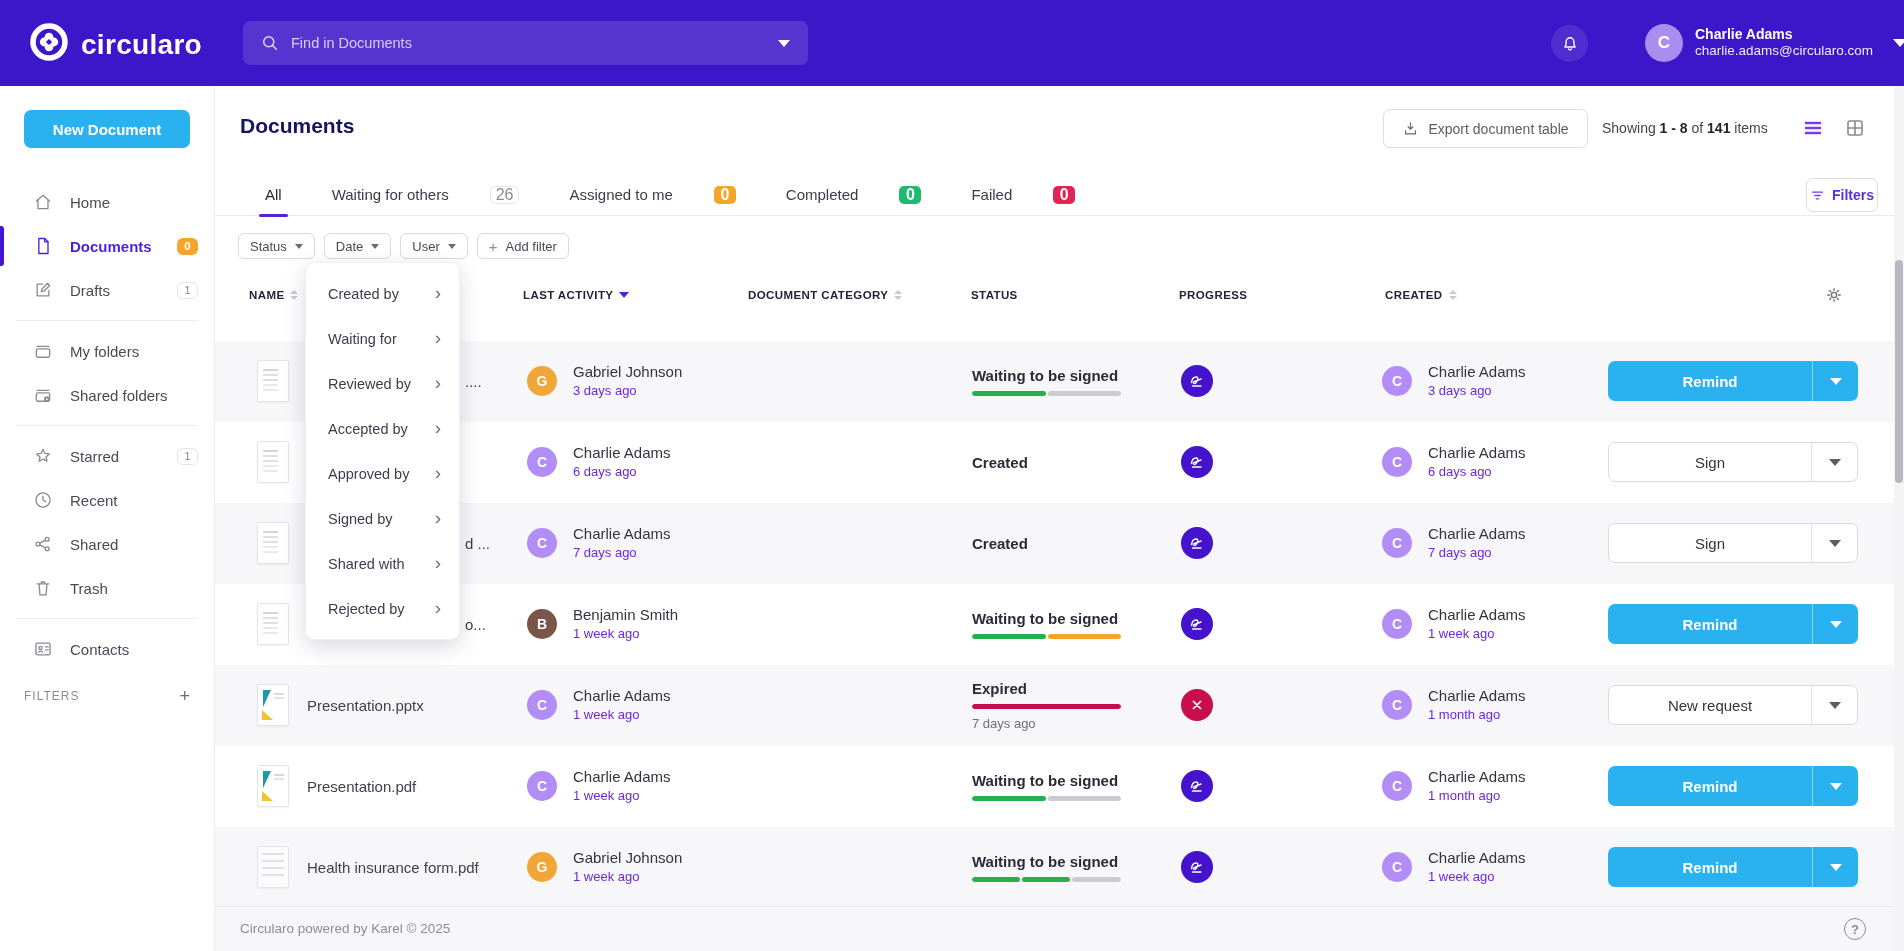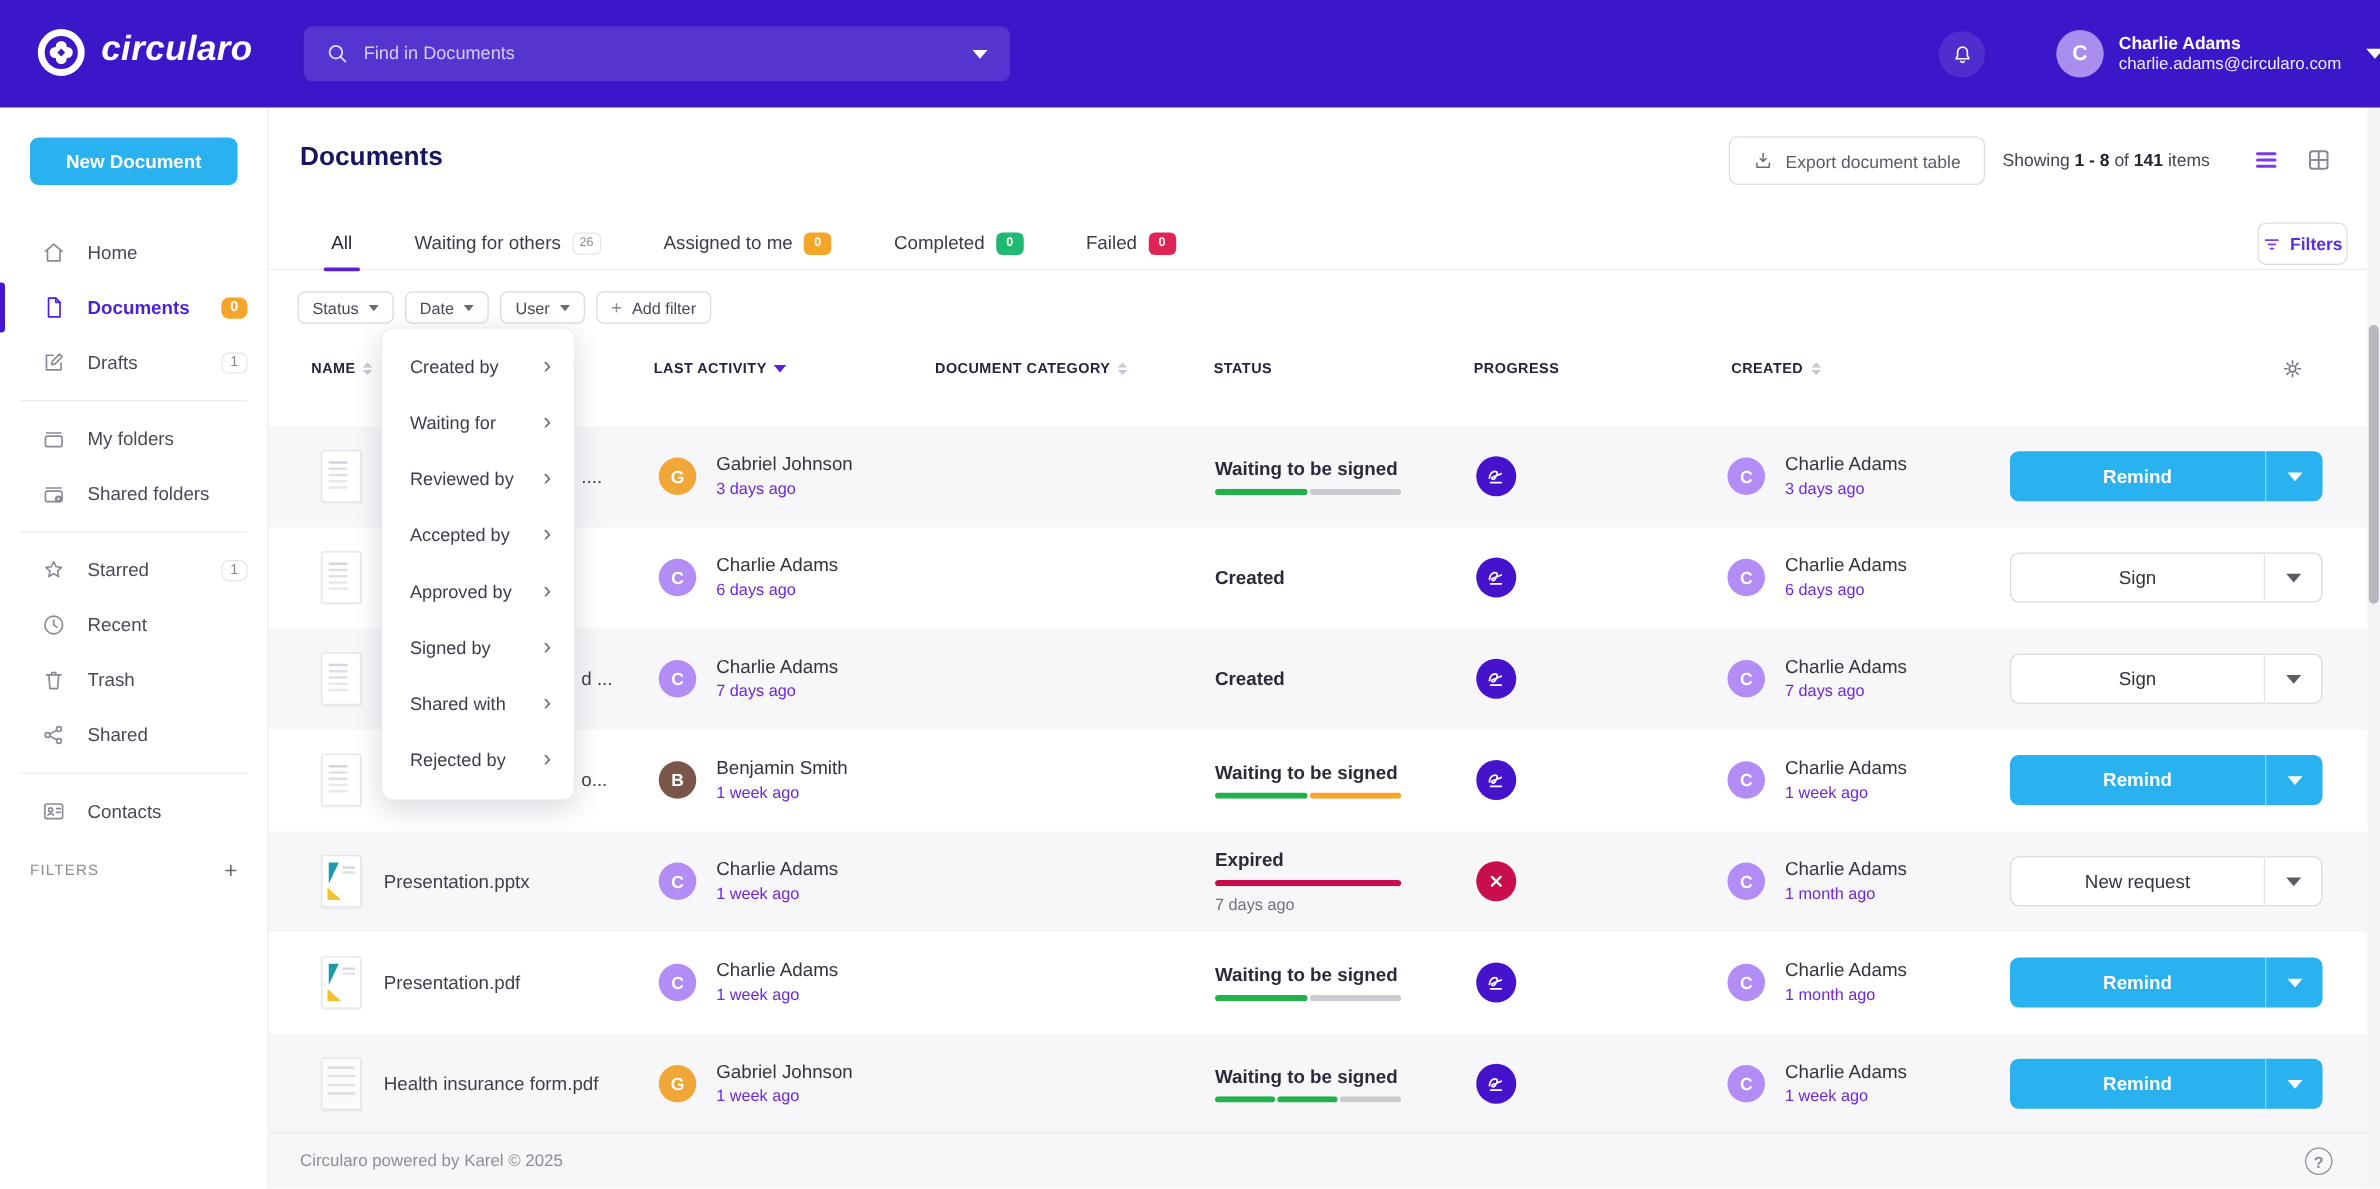--- a/index.html
+++ b/index.html
@@ -1,21 +1,21 @@
 <!DOCTYPE html>
 <html><head>
 <meta charset="utf-8">
 <style>
   * { margin:0; padding:0; box-sizing:border-box; }
   html,body { width:1904px; height:951px; }
   body { font-family:"Liberation Sans", sans-serif; background:#fff; position:relative; overflow:hidden; color:#34343f; }
 
   
   .topbar { position:absolute; left:0; top:0; width:1904px; height:86px; background:#3c16c9; z-index:60; }
-  .brand { position:absolute; left:30px; top:23px; display:flex; align-items:flex-start; gap:13px;font-style:italic; }
+  .brand { position:absolute; left:30px; top:23px; display:flex; align-items:flex-end; gap:13px; }
   .brand-name { color:#fff; font-size:28px; font-weight:bold; letter-spacing:.3px; }
   .searchbar { position:absolute; left:243px; top:21px; width:565px; height:44px; background:rgba(255,255,255,.13); border-radius:7px; display:flex; align-items:center; padding:0 18px; }
   .searchbar input { flex:1; background:transparent; border:none; outline:none; color:#fff; font-size:14.5px; font-family:inherit; margin-left:12px; }
   .searchbar input::placeholder { color:rgba(255,255,255,.75); }
   .caret-down { width:0; height:0; border-left:6px solid transparent; border-right:6px solid transparent; border-top:7px solid #fff; }
   .bell-wrap { position:absolute; left:1551px; top:25px; width:37px; height:37px; border-radius:50%; background:rgba(255,255,255,.1); display:flex; align-items:center; justify-content:center; cursor:pointer; }
   .userblock { position:absolute; left:1645px; top:24px; display:flex; align-items:center; gap:12px; cursor:pointer; }
   .user-avatar { width:38px; height:38px; border-radius:50%; background:#a98ef0; color:#fff; font-size:17px; font-weight:bold; display:flex; align-items:center; justify-content:center; }
   .user-meta { line-height:1.25; }
   .user-name { color:#fff; font-size:14px; font-weight:bold; }
@@ -49,21 +49,21 @@
   .export-btn { position:absolute; left:1168px; top:23px; width:205px; height:39px; border:1px solid #dcdce2; border-radius:7px; background:#fff; color:#5c5c66; font-size:14px; font-family:inherit; display:flex; align-items:center; justify-content:center; gap:9px; cursor:pointer; }
   .showing { position:absolute; left:1387px; top:34px; font-size:14px; color:#44444e; }
   .showing b { color:#23232e; }
   .view-ics { position:absolute; left:1588px; top:32px; display:flex; gap:22px; align-items:center; }
   .ic-btn { width:20px; height:20px; display:inline-flex; cursor:pointer; }
 
   .tabs-row { position:absolute; left:0; top:88px; right:0; height:42px; border-bottom:1px solid #ececf0; display:flex; align-items:center; padding-left:50px; gap:50px; }
   .tab { display:flex; align-items:center; gap:9px; font-size:15px; color:#3c3c48; cursor:pointer; height:42px; position:relative; }
   .tab.active { color:#26262f; }
   .tab.active::after { content:""; position:absolute; left:-6px; right:-6px; bottom:-1px; height:3px; background:#5a1fd8; border-radius:2px; }
-  .tab-badge { min-width:22px; height:18px; border-radius:5px; font-size:10px; display:flex; align-items:center; justify-content:center; padding:0 5px; }
+  .tab-badge { min-width:22px; height:18px; border-radius:5px; font-size:16px; display:flex; align-items:center; justify-content:center; padding:0 5px;margin-left:32px; }
   .filters-btn { position:absolute; right:26px; top:92px; width:72px; height:34px; border:1px solid #dcdce2; border-radius:7px; background:#fff; color:#5a2fe0; font-size:14px; font-weight:bold; font-family:inherit; display:flex; align-items:center; justify-content:center; gap:7px; cursor:pointer; }
 
   .chips-row { position:absolute; left:23px; top:147px; display:flex; gap:9px; }
   .chip { height:26px; border:1px solid #d9d9df; border-radius:6px; background:#fff; display:flex; align-items:center; gap:8px; padding:0 11px; font-size:13px; color:#4a4a56; cursor:pointer; }
   .chip-caret { width:0; height:0; border-left:4px solid transparent; border-right:4px solid transparent; border-top:5px solid #6b6b76; }
   .chip .plus { color:#8a8a96; font-size:15px; }
 
   
   .thead { position:absolute; left:0; top:196px; right:0; height:30px; }
   .th { position:absolute; top:7px; font-size:11.5px; font-weight:bold; letter-spacing:.4px; color:#23233a; display:flex; align-items:center; gap:6px; cursor:pointer; }
@@ -239,35 +239,35 @@
           <svg viewBox="0 0 24 24" fill="none" stroke="currentColor" stroke-width="1.6" stroke-linecap="round" stroke-linejoin="round">
             <circle cx="12" cy="12" r="8.5"></circle>
             <path d="M12 7.5V12l3.1 2"></path>
           </svg>
         </span>
         <span class="nav-label">Recent</span>
       </div>
       <div class="nav-item">
         <span class="nav-ic">
           <svg viewBox="0 0 24 24" fill="none" stroke="currentColor" stroke-width="1.6" stroke-linecap="round" stroke-linejoin="round">
-            <path d="M5 7h14M10 7V4.8h4V7M7.3 7l1 13.2h7.4l1-13.2"></path>
-          </svg>
-        </span>
-        <span class="nav-label">Trash</span>
-      </div>
-      <div class="nav-item">
-        <span class="nav-ic">
-          <svg viewBox="0 0 24 24" fill="none" stroke="currentColor" stroke-width="1.6" stroke-linecap="round" stroke-linejoin="round">
             <circle cx="6" cy="12" r="2.3"></circle>
             <circle cx="17" cy="6.3" r="2.3"></circle>
             <circle cx="17" cy="17.7" r="2.3"></circle>
             <path d="M8.1 11l6.8-3.6M8.1 13l6.8 3.6"></path>
           </svg>
         </span>
         <span class="nav-label">Shared</span>
+      </div>
+      <div class="nav-item">
+        <span class="nav-ic">
+          <svg viewBox="0 0 24 24" fill="none" stroke="currentColor" stroke-width="1.6" stroke-linecap="round" stroke-linejoin="round">
+            <path d="M5 7h14M10 7V4.8h4V7M7.3 7l1 13.2h7.4l1-13.2"></path>
+          </svg>
+        </span>
+        <span class="nav-label">Trash</span>
       </div>
       <div class="nav-divider"></div>
       <div class="nav-item">
         <span class="nav-ic">
           <svg viewBox="0 0 24 24" fill="none" stroke="currentColor" stroke-width="1.6" stroke-linecap="round" stroke-linejoin="round">
             <rect x="3.5" y="5" width="17" height="14" rx="2"></rect>
             <circle cx="9" cy="10.7" r="1.9"></circle>
             <path d="M6.4 15.8c.6-1.8 4.6-1.8 5.2 0M14.8 9.5h3.5M14.8 13h3.5"></path>
           </svg>
         </span>

